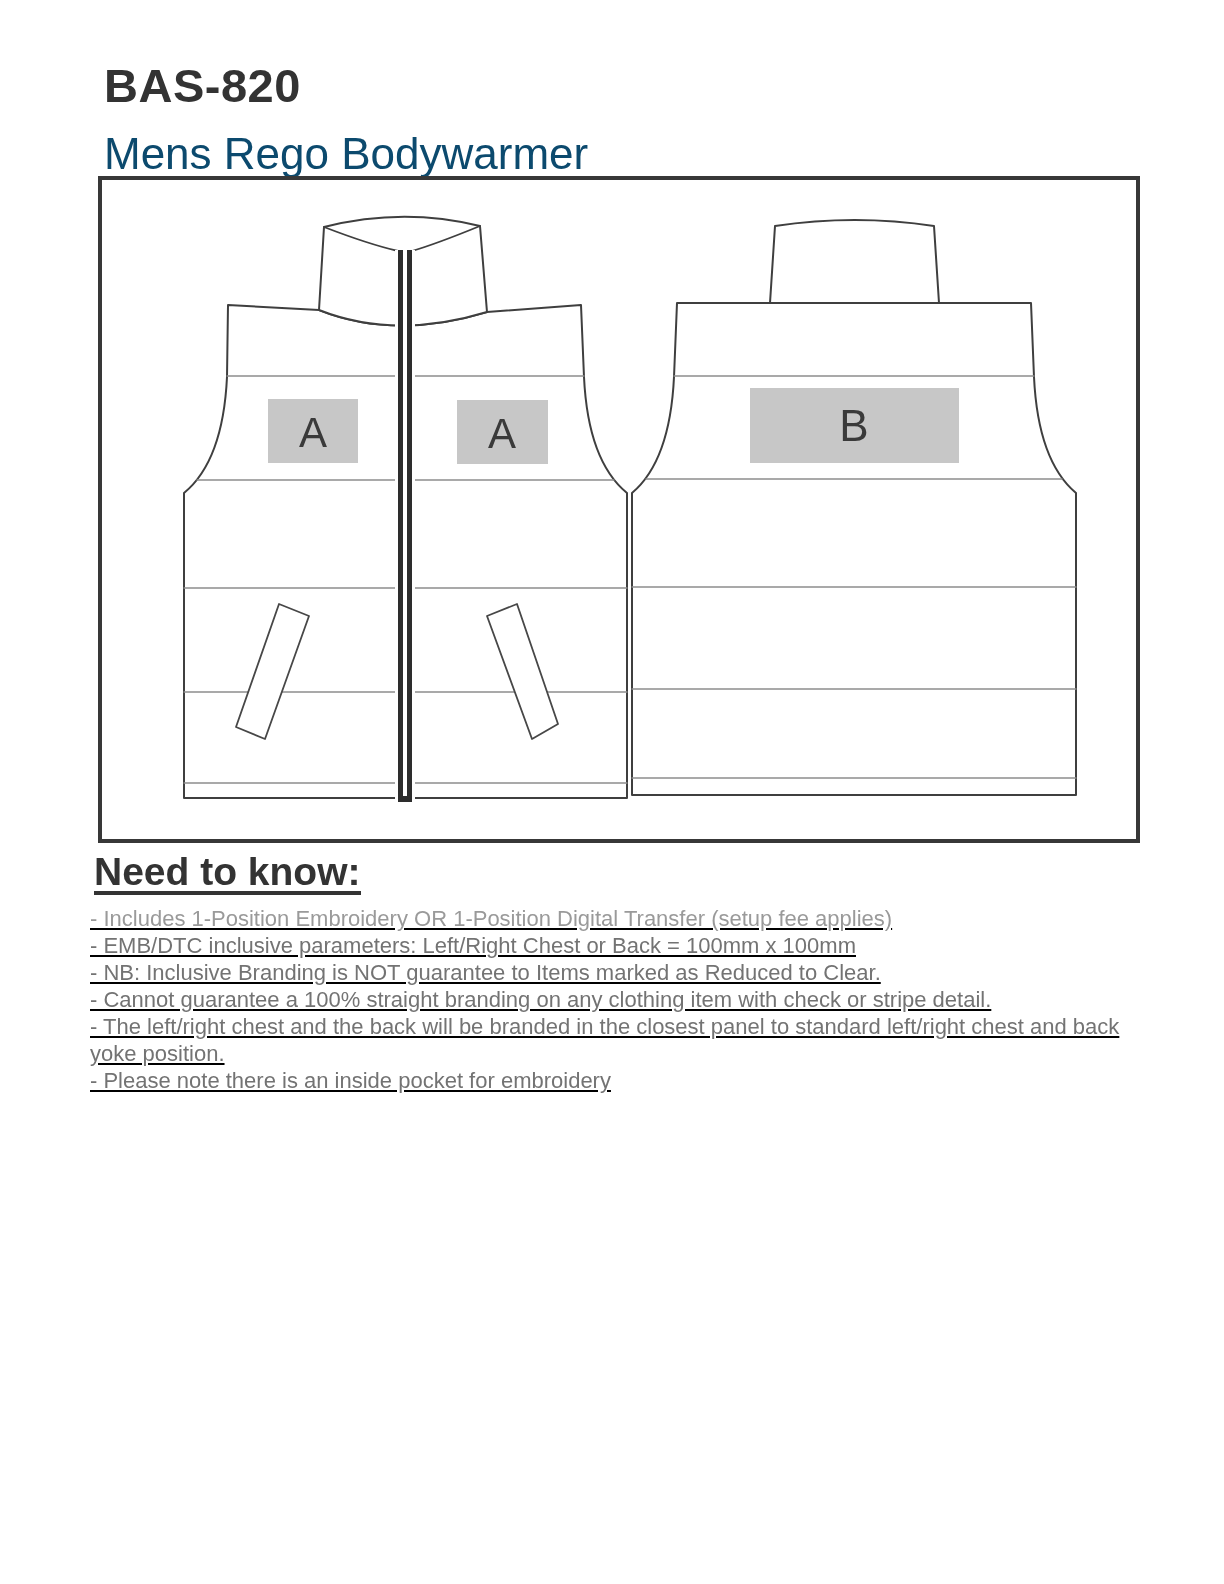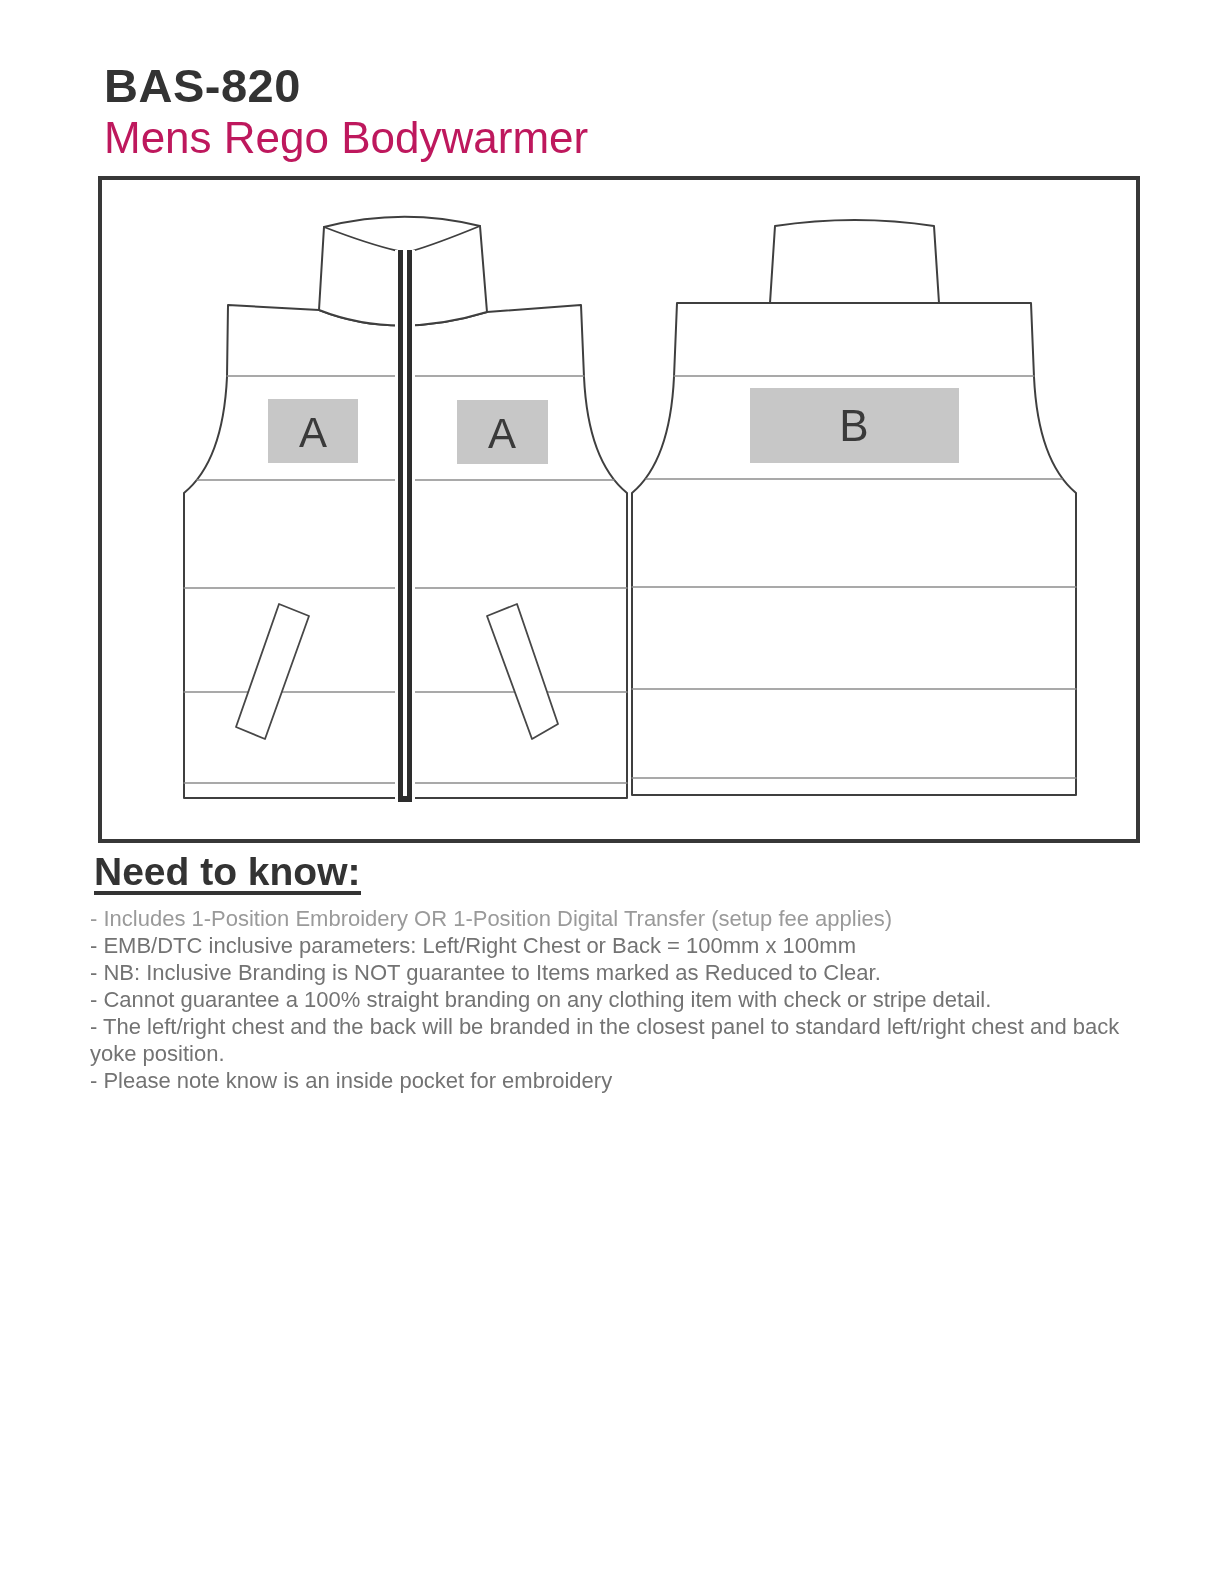--- a/index.html
+++ b/index.html
@@ -10,43 +10,43 @@
     font-family:"Liberation Sans", sans-serif;
     overflow:hidden;
   }
   .product-code{
     position:absolute;left:104px;top:62px;
     margin:0;
     font-size:47px;font-weight:bold;color:#333333;
     letter-spacing:0.5px;line-height:1.0;
   }
   .product-name{
-    position:absolute;left:104px;top:116px;
-    font-size:44px;font-weight:normal;color:#be185d;
+    position:absolute;left:104px;top:132px;
+    font-size:44px;font-weight:normal;color:#0c4a6e;
     line-height:1.0;
   }
   .diagram-svg{
     position:absolute;left:0;top:0;
   }
   .diagram-svg text{
     font-family:"Liberation Sans", sans-serif;
     fill:#3a3a3a;
   }
   .need-heading{
     position:absolute;left:94px;top:852px;
     margin:0;
     display:inline-block;
     font-size:39px;font-weight:bold;color:#333333;
     line-height:1.0;
     border-bottom:4px solid #333333;
   }
   .notes{
     position:absolute;left:90px;top:905px;
     width:1058px;
-    font-size:22px;line-height:27px;
+    font-size:22px;line-height:27px;text-decoration:underline;
   }
   .notes p{margin:0;padding:0;}
   .note-gray{color:#9a9a9a;}
   .note-red{color:#737373;}
 </style>
 </head>
 <body>
 
 <div class="page">
 
@@ -113,16 +113,16 @@
   </svg>
 
   <h2 class="need-heading">Need to know:</h2>
 
   <div class="notes">
     <p class="note-gray">- Includes 1-Position Embroidery OR 1-Position Digital Transfer (setup fee applies)</p>
     <p class="note-red">- EMB/DTC inclusive parameters: Left/Right Chest or Back = 100mm x 100mm</p>
     <p class="note-red">- NB: Inclusive Branding is NOT guarantee to Items marked as Reduced to Clear.</p>
     <p class="note-red">- Cannot guarantee a 100% straight branding on any clothing item with check or stripe detail.</p>
     <p class="note-red">- The left/right chest and the back will be branded in the closest panel to standard left/right chest and back yoke position.</p>
-    <p class="note-red">- Please note know is an inside pocket for embroidery</p>
+    <p class="note-red">- Please note there is an inside pocket for embroidery</p>
   </div>
 
 </div>
 
 </body></html>

